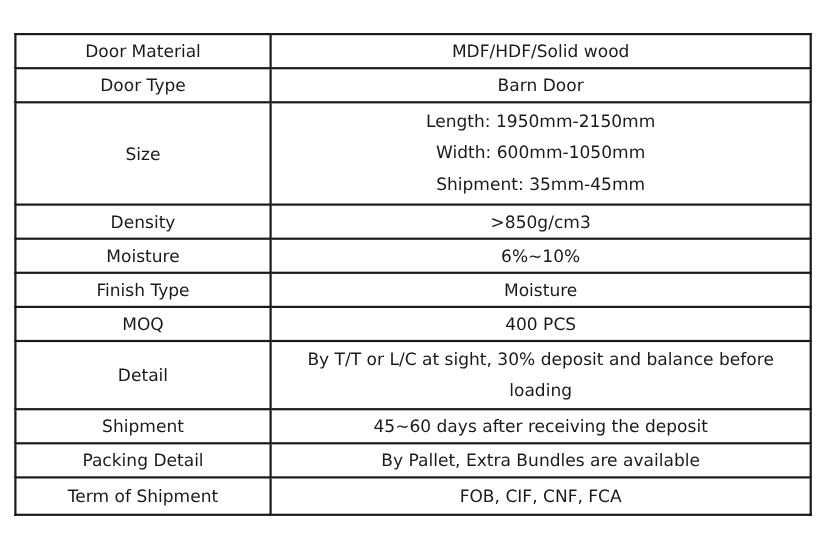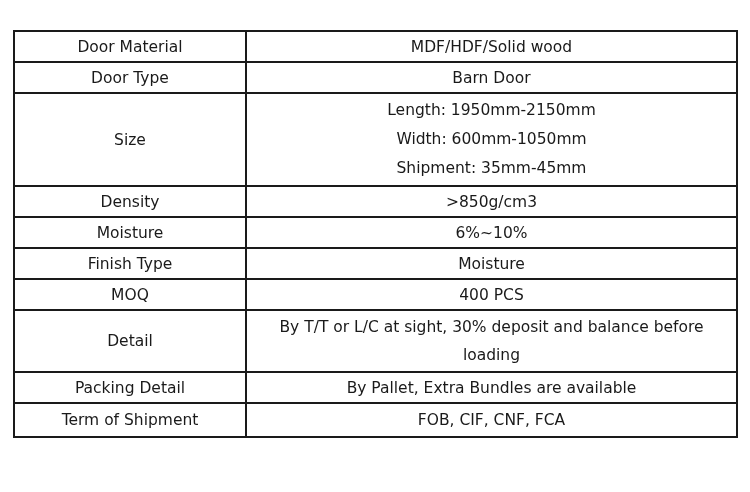--- a/index.html
+++ b/index.html
@@ -83,20 +83,24 @@
       </tr>
       <tr class="row-single">
         <td class="label-cell">MOQ</td>
         <td class="value-cell">400 PCS</td>
       </tr>
       <tr class="row-payment">
         <td class="label-cell">Detail</td>
         <td class="value-cell payment-cell">By T/T or L/C at sight, 30% deposit and balance before loading</td>
       </tr>
       <tr class="row-single">
+        <td class="label-cell">Shipment</td>
+        <td class="value-cell">45~60 days after receiving the deposit</td>
+      </tr>
+      <tr class="row-single">
         <td class="label-cell">Packing Detail</td>
         <td class="value-cell">By Pallet, Extra Bundles are available</td>
       </tr>
       <tr class="row-last">
         <td class="label-cell">Term of Shipment</td>
         <td class="value-cell">FOB, CIF, CNF, FCA</td>
       </tr>
     </tbody>
   </table>
 </div>

